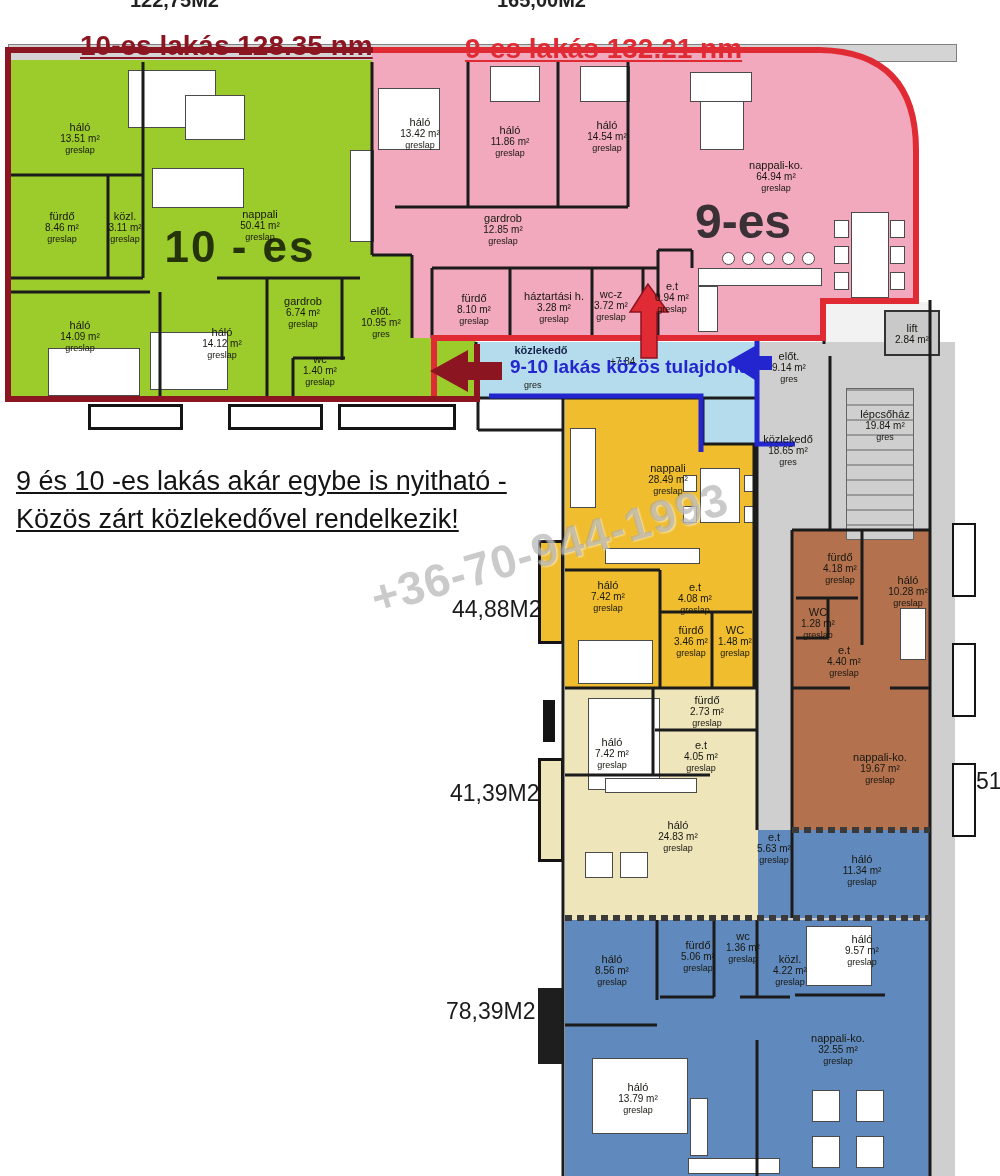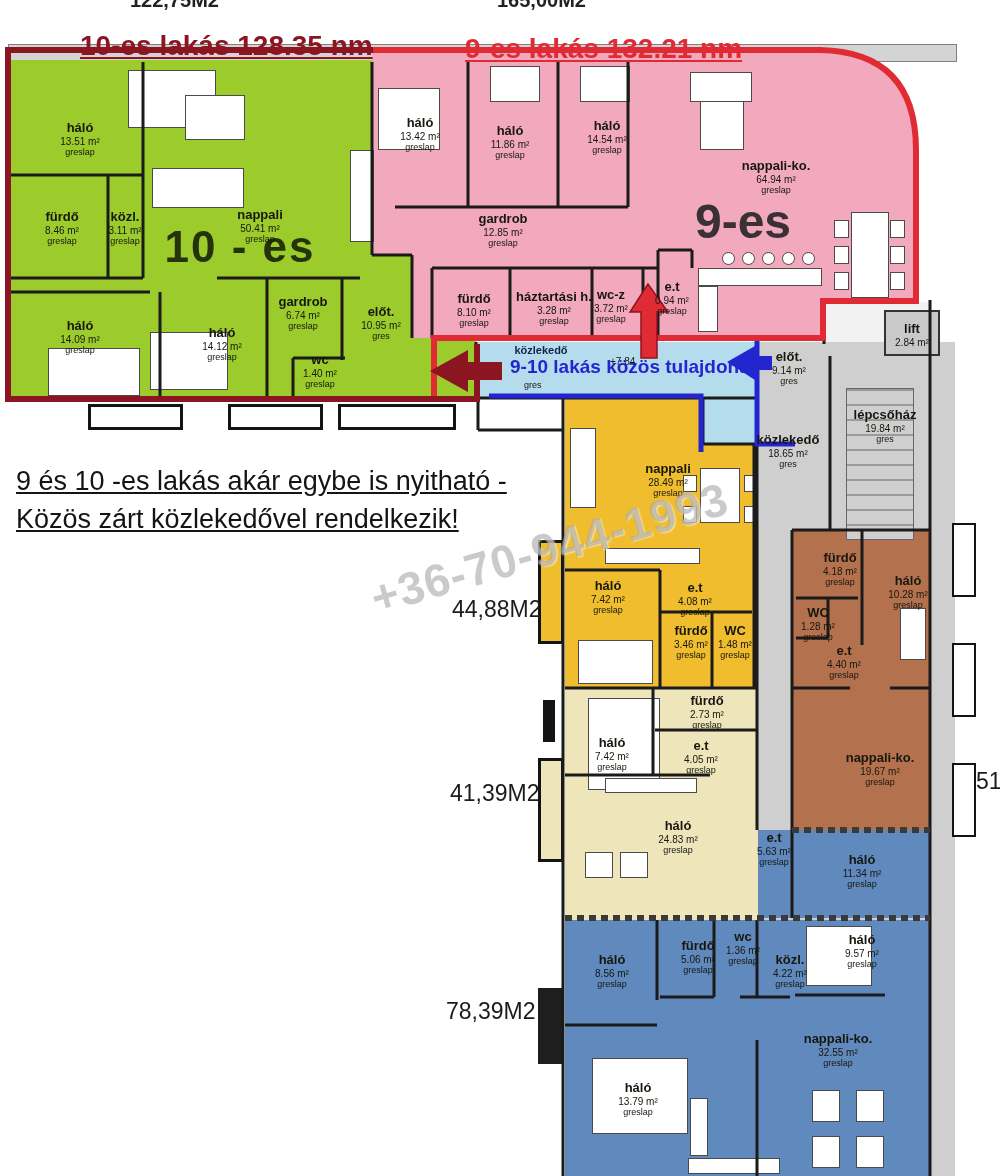--- a/index.html
+++ b/index.html
@@ -1,20 +1,20 @@
 <!DOCTYPE html>
 <html><head>
 <meta charset="utf-8">
 <style>
   html,body{margin:0;padding:0;background:#fff;}
   #plan{position:relative;width:1000px;height:1176px;overflow:hidden;background:#fff;
         font-family:"Liberation Sans",sans-serif;}
   .fill{position:absolute;}
   .room{position:absolute;text-align:center;line-height:1.12;color:#17170f;z-index:30;}
-  .room .rn{font-weight:bold;font-size:13px;display:block;}
+  .room .rn{font-weight:normal;font-size:11px;display:block;}
   .room .ra{font-size:10px;display:block;}
   .room .rf{font-size:9px;display:block;}
   .f{position:absolute;background:#fff;border:1.5px solid #4a4a4a;z-index:12;box-sizing:border-box;}
   .circle{border-radius:50%;}
   .balc{position:absolute;border:3px solid #141414;z-index:12;box-sizing:border-box;}
   .biglabel{position:absolute;font-weight:bold;z-index:25;text-align:center;}
   .arealabel{position:absolute;font-size:23px;color:#1b1b1b;z-index:35;white-space:nowrap;}
   .hdr{position:absolute;font-size:28px;font-weight:600;text-decoration:underline;z-index:35;white-space:nowrap;}
   .note{position:absolute;left:16px;font-size:27px;color:#141414;text-decoration:underline;z-index:35;white-space:nowrap;}
   .toplab{position:absolute;top:-11px;font-size:20px;font-weight:bold;color:#222;z-index:35;white-space:nowrap;}

